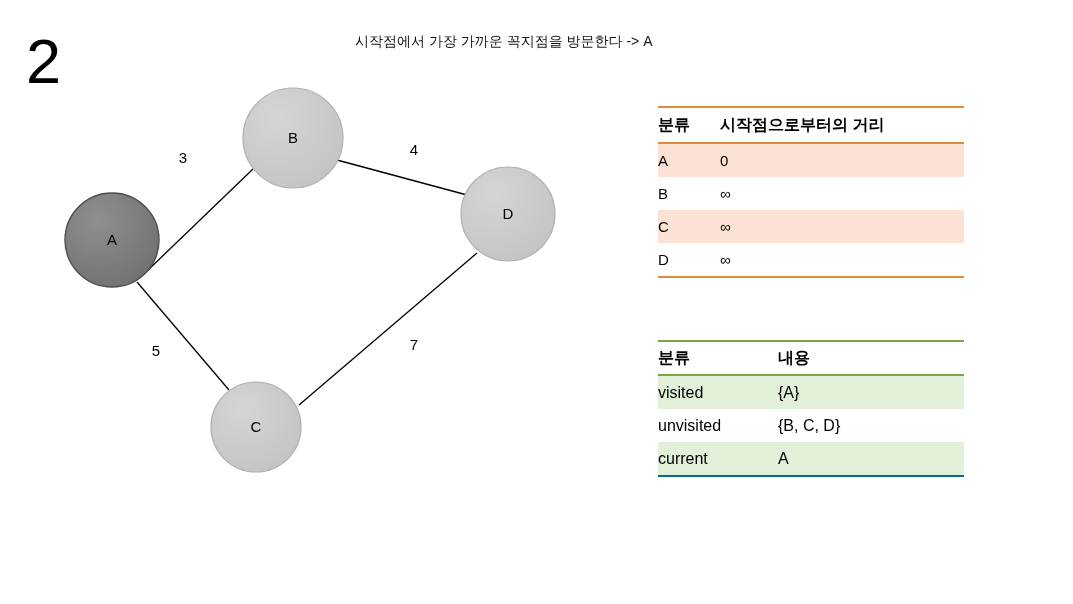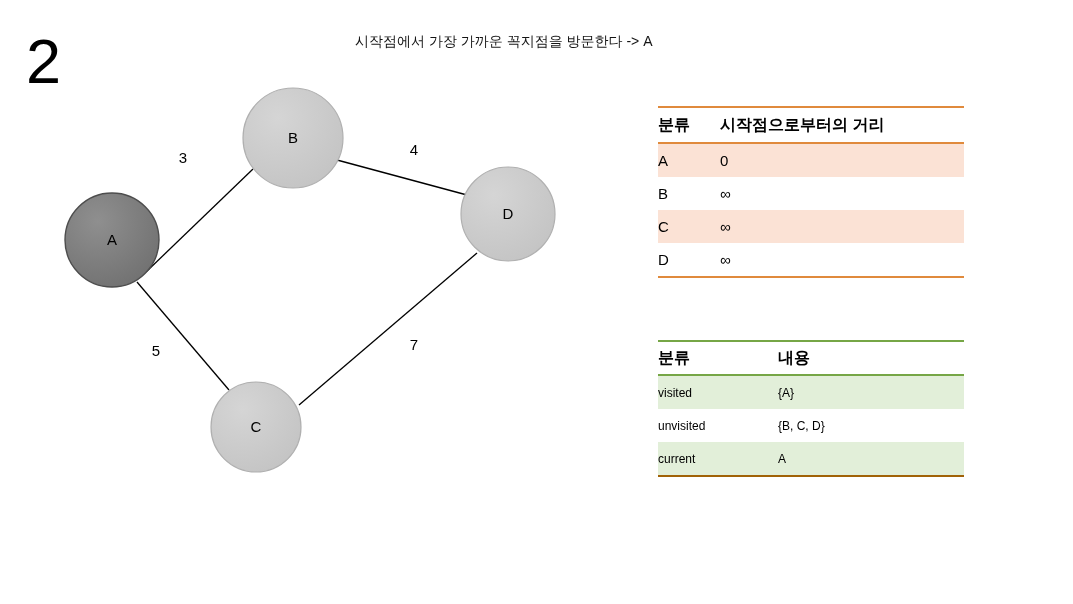--- a/index.html
+++ b/index.html
@@ -70,23 +70,23 @@
   #distance-table .c-val{width:244px;}
   #distance-table .inf{font-size:15px;}
 
   
   #status-table{left:658px;top:340px;width:306px;}
   #status-table th{
     font-weight:700;font-size:16px;height:32px;
     border-top:2px solid #76A646;
     border-bottom:2px solid #76A646;
   }
-  #status-table td{height:33px;font-size:12px;}
+  #status-table td{height:33px;font-size:16px;}
   #status-table tr.alt td{background:#E2EFD9;}
-  #status-table tr.last td{border-bottom:2px solid #a16207;}
+  #status-table tr.last td{border-bottom:2px solid #0369a1;}
   #status-table .c-key{width:120px;}
   #status-table .c-val{width:186px;}
   .bold-val{font-weight:700;}
 </style>
 </head>
 <body>
 
 <div id="slide">
 
   <div id="slide-number">2</div>

